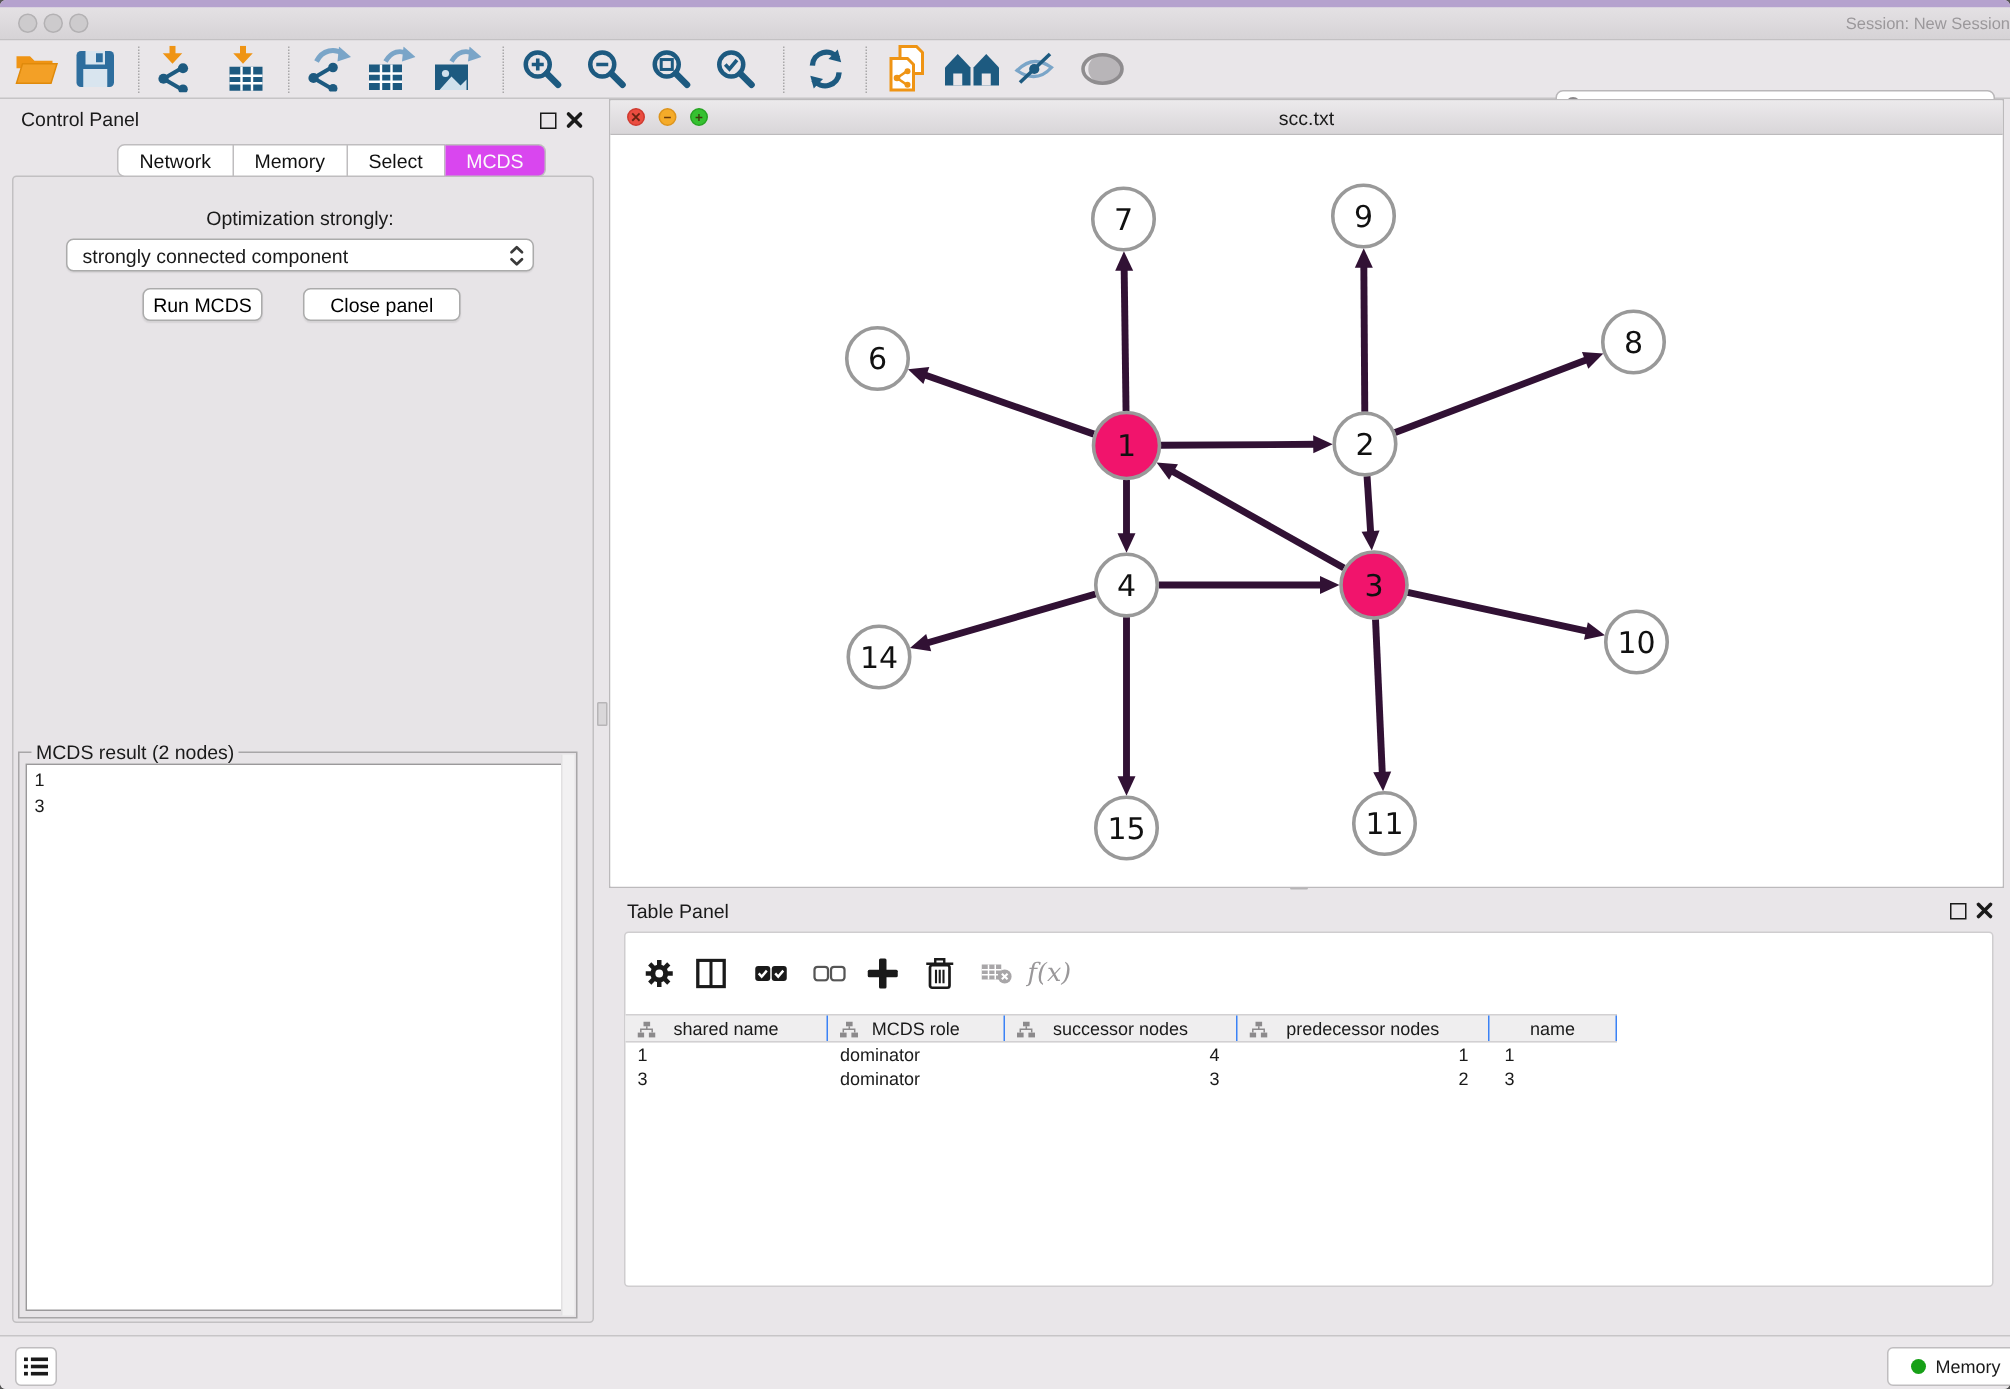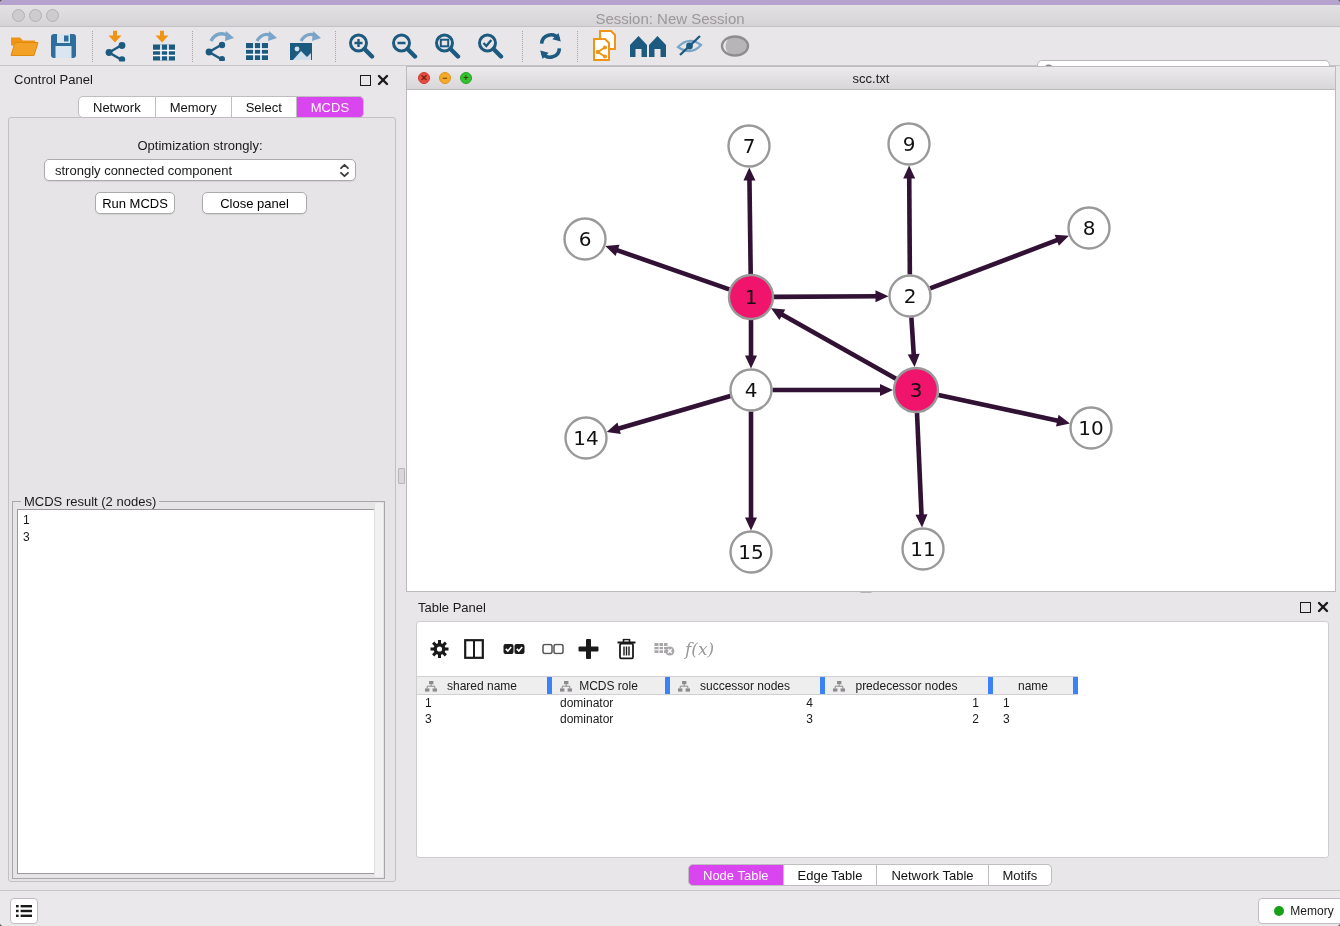--- a/index.html
+++ b/index.html
@@ -13,22 +13,22 @@
   
   .win-topstrip { position:absolute; left:0; top:0; width:100%; height:5px; background:#b5a2ce; }
   .win-titlebar {
     position:absolute; left:0; top:5px; width:100%; height:22px;
     background:linear-gradient(#e4e1e4,#d6d3d6);
     border-bottom:1px solid #c3c1c3;
   }
   .traffic { position:absolute; border-radius:50%; }
   .tl-main { width:13px; height:13px; top:4px; background:#cdcbcd; border:1px solid #b3b1b3; }
   .win-title {
-    position:absolute; width:100%; text-align:center; top:5px;
-    font-size:15px; color:#9b989b;
+    position:absolute; width:100%; text-align:right; top:5px;
+    font-size:11px; color:#9b989b;
   }
   
   .toolbar {
     position:absolute; left:0; top:27px; width:100%; height:39px;
     border-bottom:1px solid #c6c4c6; background:#e9e6e9;
   }
   .tb-icon { position:absolute; top:50%; transform:translateY(-50%); display:flex; align-items:center; justify-content:center; }
   .tb-sep { position:absolute; top:4px; height:31px; width:0; border-left:1px dotted #a9a7a9; }
   .searchbox {
     position:absolute; left:1037px; top:33px; width:293px; height:21px;
@@ -106,21 +106,21 @@
   .tp-body {
     position:absolute; left:416px; top:621px; width:913px; height:237px;
     background:#fff; border:1px solid #cfcdcf; border-radius:3px;
   }
   .tp-toolbar { position:absolute; left:0; top:0; width:100%; height:53px; }
   .tp-ticon { position:absolute; top:50%; transform:translateY(-50%); display:flex; align-items:center; }
   .fx { font-family:"DejaVu Serif", serif; font-style:italic; color:#9a989a; font-size:17px; }
   .tbl-header { position:absolute; left:0; top:54px; height:19px; display:flex;
     border-top:1px solid #d2d0d2; border-bottom:1px solid #d2d0d2; background:#efeeef; }
   .th-cell { position:relative; display:flex; align-items:center; justify-content:center;
-    font-size:12px; border-right:5px solid #3b82f6; gap:5px; }
+    font-size:12px; border-right:1px solid #3b82f6; gap:5px; }
   .th-cell .th-icon { position:absolute; left:8px; top:4px; }
   .tbl-rows { position:absolute; left:0; top:74px; width:100%; }
   .tbl-row { display:flex; height:16px; font-size:12px; }
   .td { overflow:hidden; white-space:nowrap; }
   .c1{width:135px;} .c2{width:118px;} .c3{width:155px;} .c4{width:168px;} .c5{width:85px;}
   .td.c1{padding-left:8px;} .td.c2{padding-left:8px;}
   .td.c3{text-align:right;padding-right:12px;} .td.c4{text-align:right;padding-right:14px;}
   .td.c5{padding-left:10px;}
   .tp-tabs { position:absolute; left:688px; top:864px; height:23px; display:flex; }
   
@@ -577,26 +577,20 @@
       <div class="tbl-row">
         <div class="td c1">3</div>
         <div class="td c2">dominator</div>
         <div class="td c3">3</div>
         <div class="td c4">2</div>
         <div class="td c5">3</div>
       </div>
     </div>
   </div>
 
-  <div class="tp-tabs">
-    <div class="tab first selected">Node Table</div>
-    <div class="tab">Edge Table</div>
-    <div class="tab">Network Table</div>
-    <div class="tab last">Motifs</div>
-  </div>
 
   <div class="statusbar">
     <div class="sb-btn" style="left:10px; top:7px; width:28px; height:26px;">
       <svg width="16" height="14" viewBox="0 0 16 14">
         <g fill="#1a1a1a">
           <rect x="0" y="1" width="2.6" height="2.4"></rect>
             <rect x="4.6" y="1" width="11.4" height="2.4"></rect>
           <rect x="0" y="5.8" width="2.6" height="2.4"></rect>
             <rect x="4.6" y="5.8" width="11.4" height="2.4"></rect>
           <rect x="0" y="10.6" width="2.6" height="2.4"></rect>

